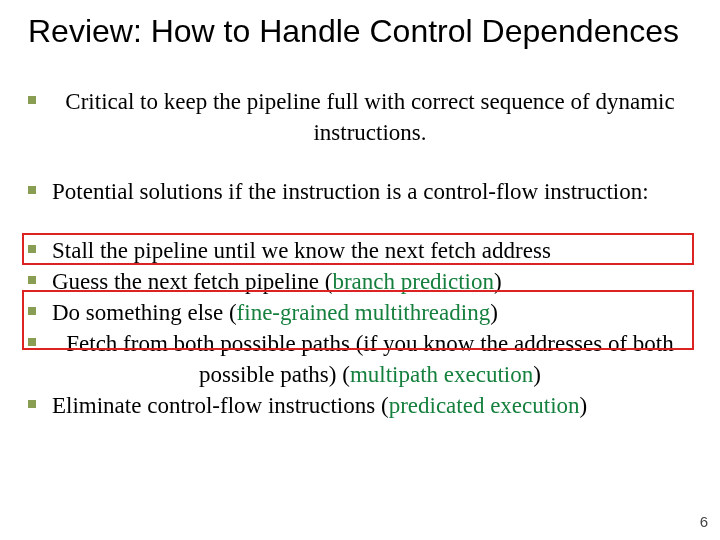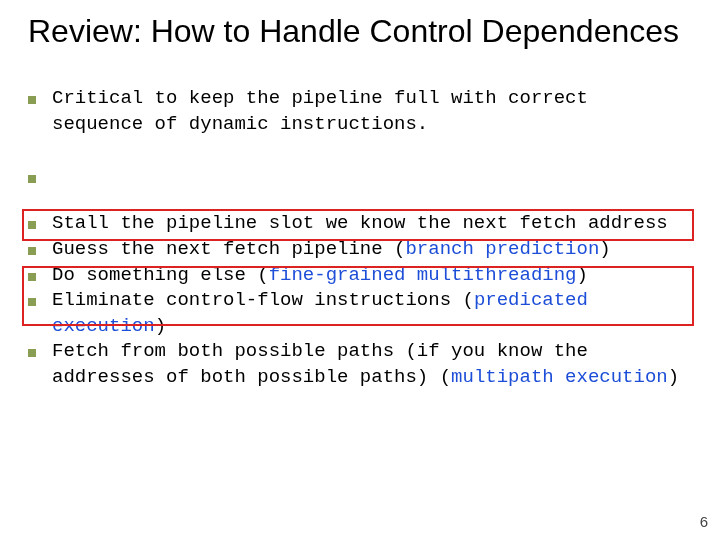--- a/index.html
+++ b/index.html
@@ -2,22 +2,22 @@
 <html><head>
 <meta charset="utf-8">
 <style>
   * { margin: 0; padding: 0; box-sizing: border-box; }
   html, body { width: 720px; height: 540px; background: #fff; font-family: Verdana, Geneva, sans-serif; overflow: hidden; }
   .slide { position: relative; width: 720px; height: 540px; }
   .title { position: absolute; left: 28px; top: 14px; font-size: 32px; font-weight: 400; color: #000; line-height: 1.12; font-family: Verdana, sans-serif; letter-spacing: 0px; }
   .body { position: absolute; left: 28px; top: 86px; width: 660px; }
   .row { display: flex; align-items: flex-start; margin-bottom: 0; }
   .sq { flex: 0 0 auto; width: 8px; height: 8px; background: #8a9e53; margin-top: 10px; margin-right: 16px; }
-  .txt { font-size: 19px; color: #000; line-height: 1.35; font-family: Liberation Mono, monospace; }
-  .green { color: #1d4ed8; }
+  .txt { font-size: 23px; color: #000; line-height: 1.35; font-family: Liberation Serif, serif; text-align: center; }
+  .green { color: #15803d; }
   .gap-lg { height: 28px; }
   .solutions { position: relative; }
   .box { position: absolute; border: 2px solid #d22; pointer-events: none; }
   .box1 { left: -6px; top: -2px; width: 672px; height: 32px; }
   .box2 { left: -6px; top: 55px; width: 672px; height: 60px; }
   .pagenum { position: absolute; right: 12px; bottom: 10px; font-size: 15px; color: #444; font-family: Verdana, sans-serif; }
 </style>
 </head>
 <body>
 
@@ -28,51 +28,52 @@
 
     <div class="row">
       <div class="sq"></div>
       <div class="txt">Critical to keep the pipeline full with correct sequence of dynamic instructions.</div>
     </div>
 
     <div class="gap-lg"></div>
 
     <div class="row">
       <div class="sq"></div>
+      <div class="txt">Potential solutions if the instruction is a control-flow instruction:</div>
     </div>
 
     <div class="gap-lg"></div>
 
     <div class="solutions">
       <div class="box box1"></div>
       <div class="box box2"></div>
 
       <div class="row">
         <div class="sq"></div>
-        <div class="txt"><span>Stall the pipeline slot we know the next fetch address</span></div>
+        <div class="txt"><span>Stall the pipeline until we know the next fetch address</span></div>
       </div>
 
       <div class="row">
         <div class="sq"></div>
         <div class="txt"><span>Guess the next fetch pipeline (</span><span class="green">branch prediction</span><span>)</span></div>
       </div>
 
 
       <div class="row">
         <div class="sq"></div>
         <div class="txt"><span>Do something else (</span><span class="green">fine-grained multithreading</span><span>)</span></div>
       </div>
 
       <div class="row">
         <div class="sq"></div>
-        <div class="txt"><span>Eliminate control-flow instructions (</span><span class="green">predicated execution</span><span>)</span></div>
+        <div class="txt"><span>Fetch from both possible paths (if you know the addresses of both possible paths) (</span><span class="green">multipath execution</span><span>)</span></div>
       </div>
 
       <div class="row">
         <div class="sq"></div>
-        <div class="txt"><span>Fetch from both possible paths (if you know the addresses of both possible paths) (</span><span class="green">multipath execution</span><span>)</span></div>
+        <div class="txt"><span>Eliminate control-flow instructions (</span><span class="green">predicated execution</span><span>)</span></div>
       </div>
 
     </div>
   </div>
 
   <div class="pagenum">6</div>
 </div>
 
 </body></html>

